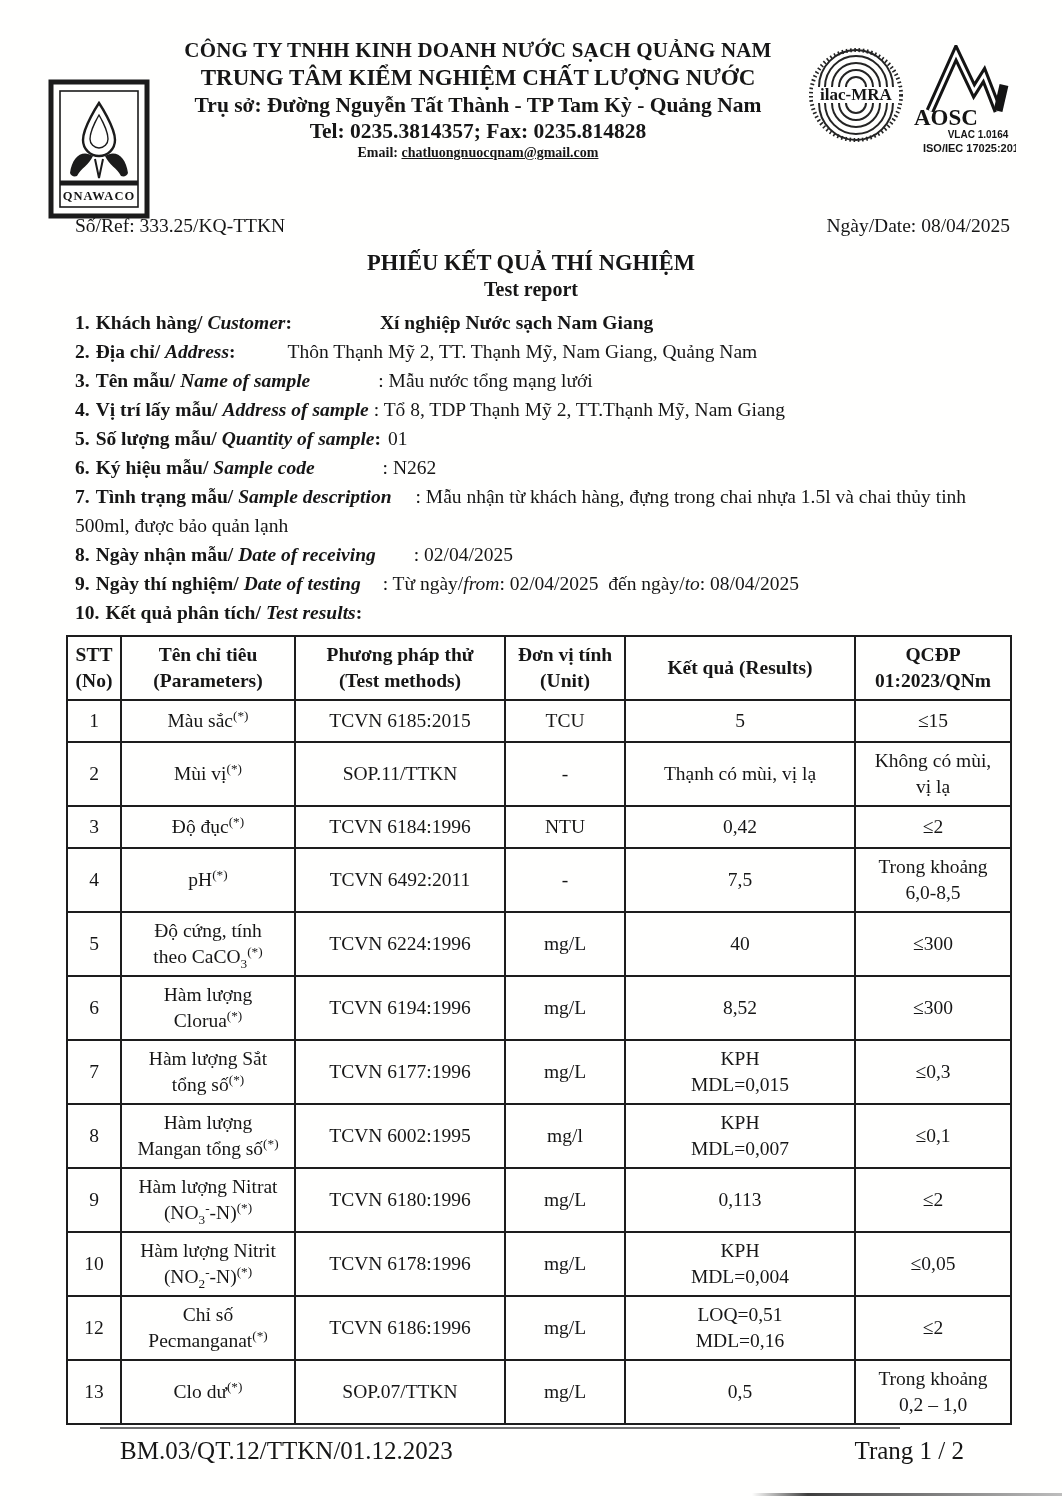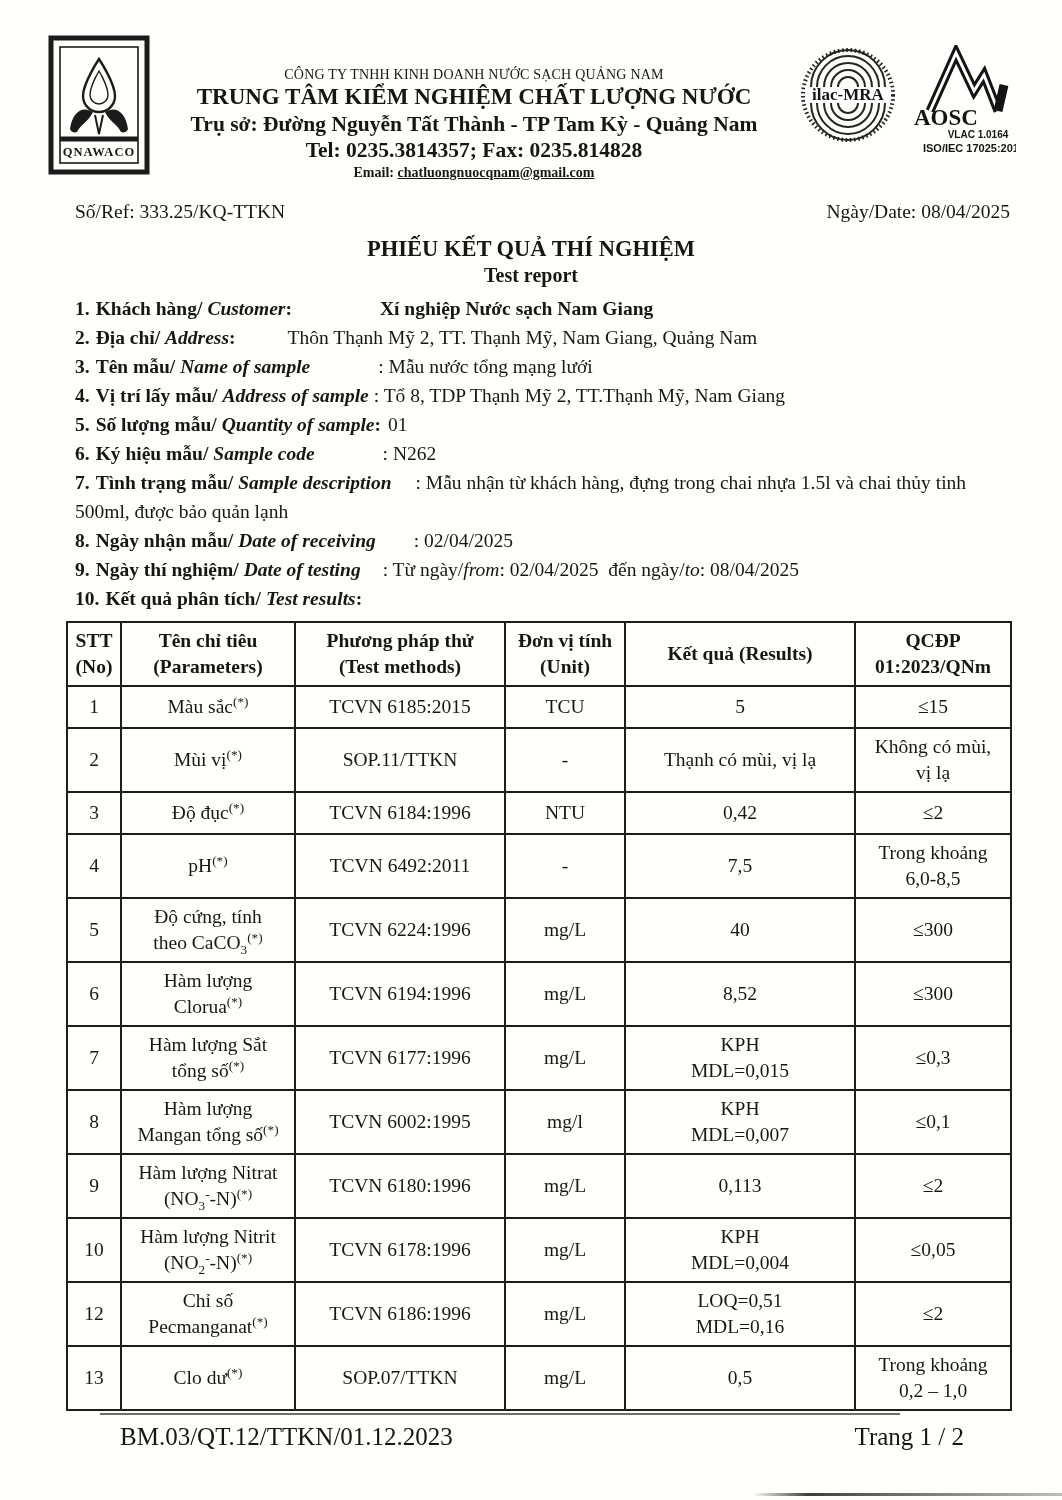--- a/index.html
+++ b/index.html
@@ -7,29 +7,29 @@
   .page {
     position: relative;
     width: 1062px; height: 1500px;
     background: #fffffe;
     color: #161616;
     font-family: "Liberation Serif", "DejaVu Serif", serif;
     overflow: hidden;
   }
   
   .header { display:flex; margin:35px 46px 0 48px; }
-  .logo-box { width:102px; height:116px; flex:0 0 102px; }
+  .logo-box { width:102px; height:116px; flex:0 0 102px;margin-top:44px; }
   .header-center { flex:1; text-align:center; padding-top:3px; line-height:1.22; }
-  .h-line1 { font-size:14px; font-weight:normal; letter-spacing:.2px;margin-top:28px; }
+  .h-line1 { font-size:21px; font-weight:bold; letter-spacing:.2px; }
   .h-line2 { font-size:23px; font-weight:bold; }
   .h-line3 { font-size:21.5px; font-weight:bold; }
   .h-line4 { font-size:21.5px; font-weight:bold; }
   .h-line5 { font-size:14px; font-weight:bold; }
   .h-line5 .email { text-decoration:underline; }
-  .header-certs { flex:0 0 205px; display:flex; align-items:flex-start; justify-content:flex-end; gap:14px; padding-top:10px; }
+  .header-certs { flex:0 0 205px; display:flex; align-items:flex-start; justify-content:flex-end; gap:6px; padding-top:10px; }
   
   .ref-row { display:flex; justify-content:space-between; margin:20px 52px 0 75px; font-size:19.5px; }
   .title { text-align:center; font-size:22.5px; font-weight:bold; margin-top:13px; }
   .subtitle { text-align:center; font-size:20px; font-weight:bold; margin-top:2px; }
   
   .info { margin:7px 58px 0 75px; font-size:19.5px; }
   .info-item { margin:0; line-height:29px; }
   .inum, .ivi, .isep { font-weight:bold; }
   .inum { margin-right:6px; }
   .ien { font-weight:bold; font-style:italic; margin-left:5px; }

